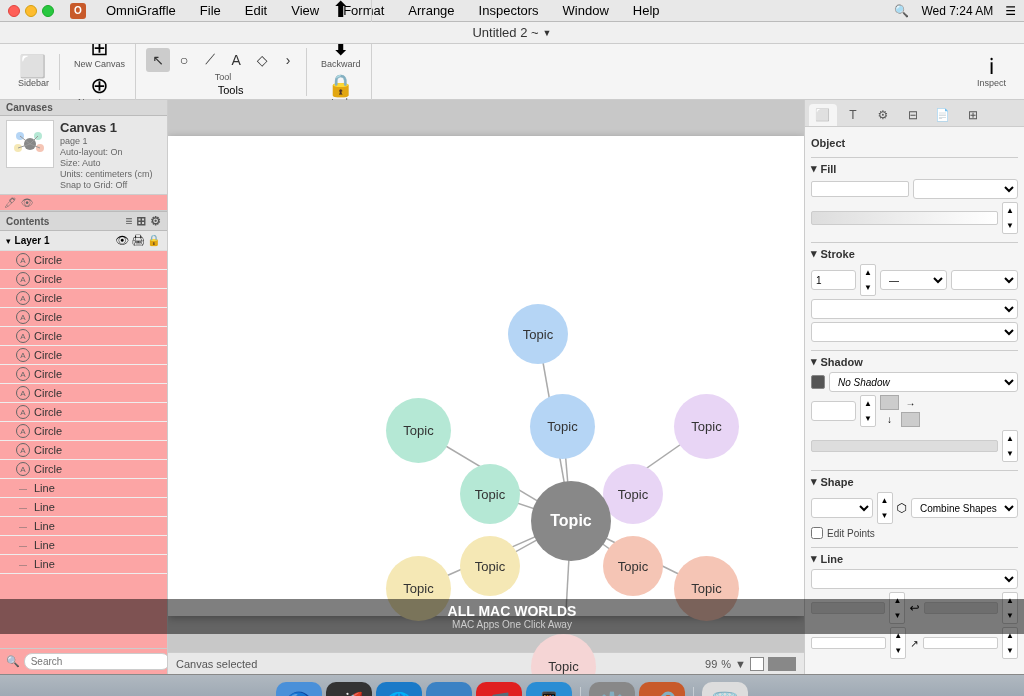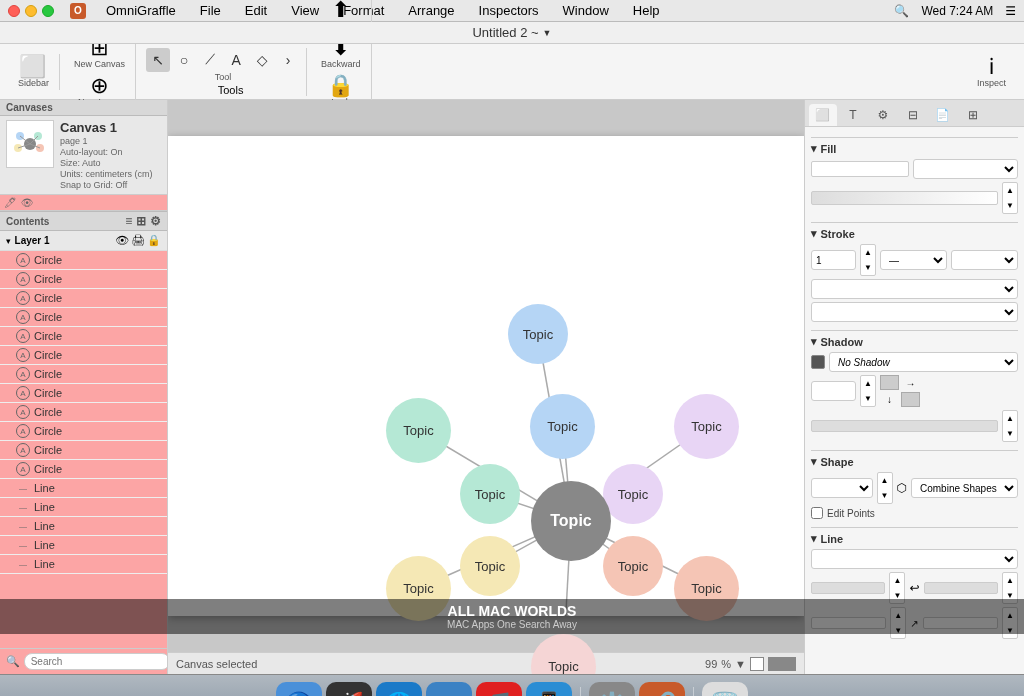--- a/index.html
+++ b/index.html
@@ -387,20 +387,21 @@
   <div id="inspector">
     <div id="inspector-tabs">
       <div class="insp-tab active">⬜</div>
       <div class="insp-tab">T</div>
       <div class="insp-tab">⚙</div>
       <div class="insp-tab">⊟</div>
       <div class="insp-tab">📄</div>
       <div class="insp-tab">⊞</div>
     </div>
     <div id="inspector-content">
+      <div class="object-label">Object</div>
       <hr class="insp-divider">
 
       <div class="insp-section">
         <div class="insp-label">
           <span>▾</span>
           <span>Fill</span>
         </div>
         <div class="insp-row">
           <div class="insp-color-bar"></div>
           <select class="insp-select" style="width:80px;"></select>
@@ -547,14 +548,14 @@
   <div class="dock-icon" style="background:#2a8dd4;">📱</div>
   <div class="dock-separator"></div>
   <div class="dock-icon" style="background:#888;">⚙️</div>
   <div class="dock-icon" style="background:#c85a2a;">🔗</div>
   <div class="dock-separator"></div>
   <div class="dock-icon dock-trash">🗑️</div>
 </div>
 
 <div id="watermark">
   <div class="wm-text">ALL MAC WORLDS</div>
-  <div class="wm-sub">MAC Apps One Search Away</div>
+  <div class="wm-sub">MAC Apps One Click Away</div>
 </div>
 
 </body></html>

